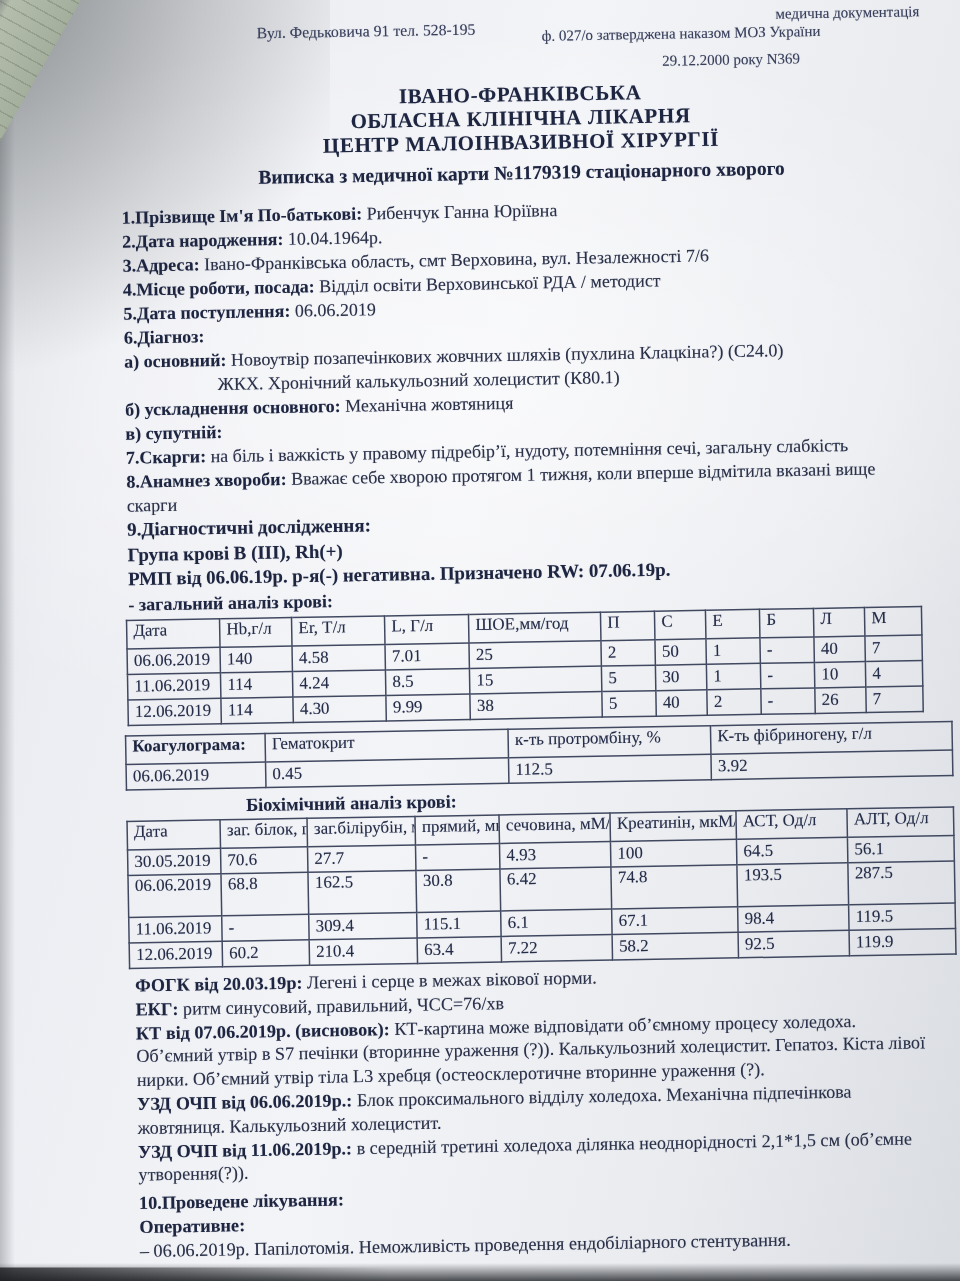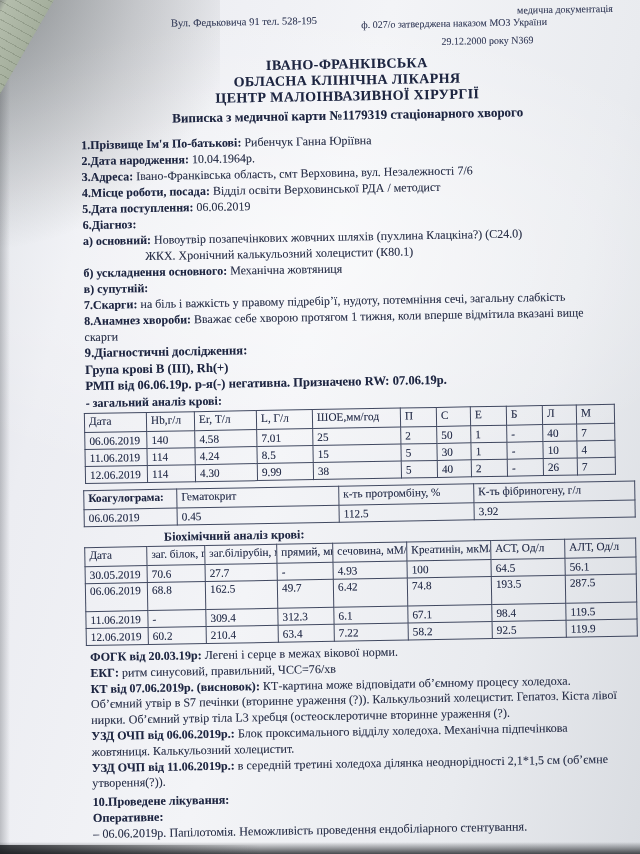--- a/index.html
+++ b/index.html
@@ -257,31 +257,31 @@
             <td>-</td>
             <td>4.93</td>
             <td>100</td>
             <td>64.5</td>
             <td>56.1</td>
           </tr>
           <tr>
             <td>06.06.2019</td>
             <td>68.8</td>
             <td>162.5</td>
-            <td>49.7</td>
+            <td>30.8</td>
             <td>6.42</td>
             <td>74.8</td>
             <td>193.5</td>
             <td>287.5</td>
           </tr>
           <tr>
             <td>11.06.2019</td>
             <td>-</td>
             <td>309.4</td>
-            <td>312.3</td>
+            <td>115.1</td>
             <td>6.1</td>
             <td>67.1</td>
             <td>98.4</td>
             <td>119.5</td>
           </tr>
           <tr>
             <td>12.06.2019</td>
             <td>60.2</td>
             <td>210.4</td>
             <td>63.4</td>

